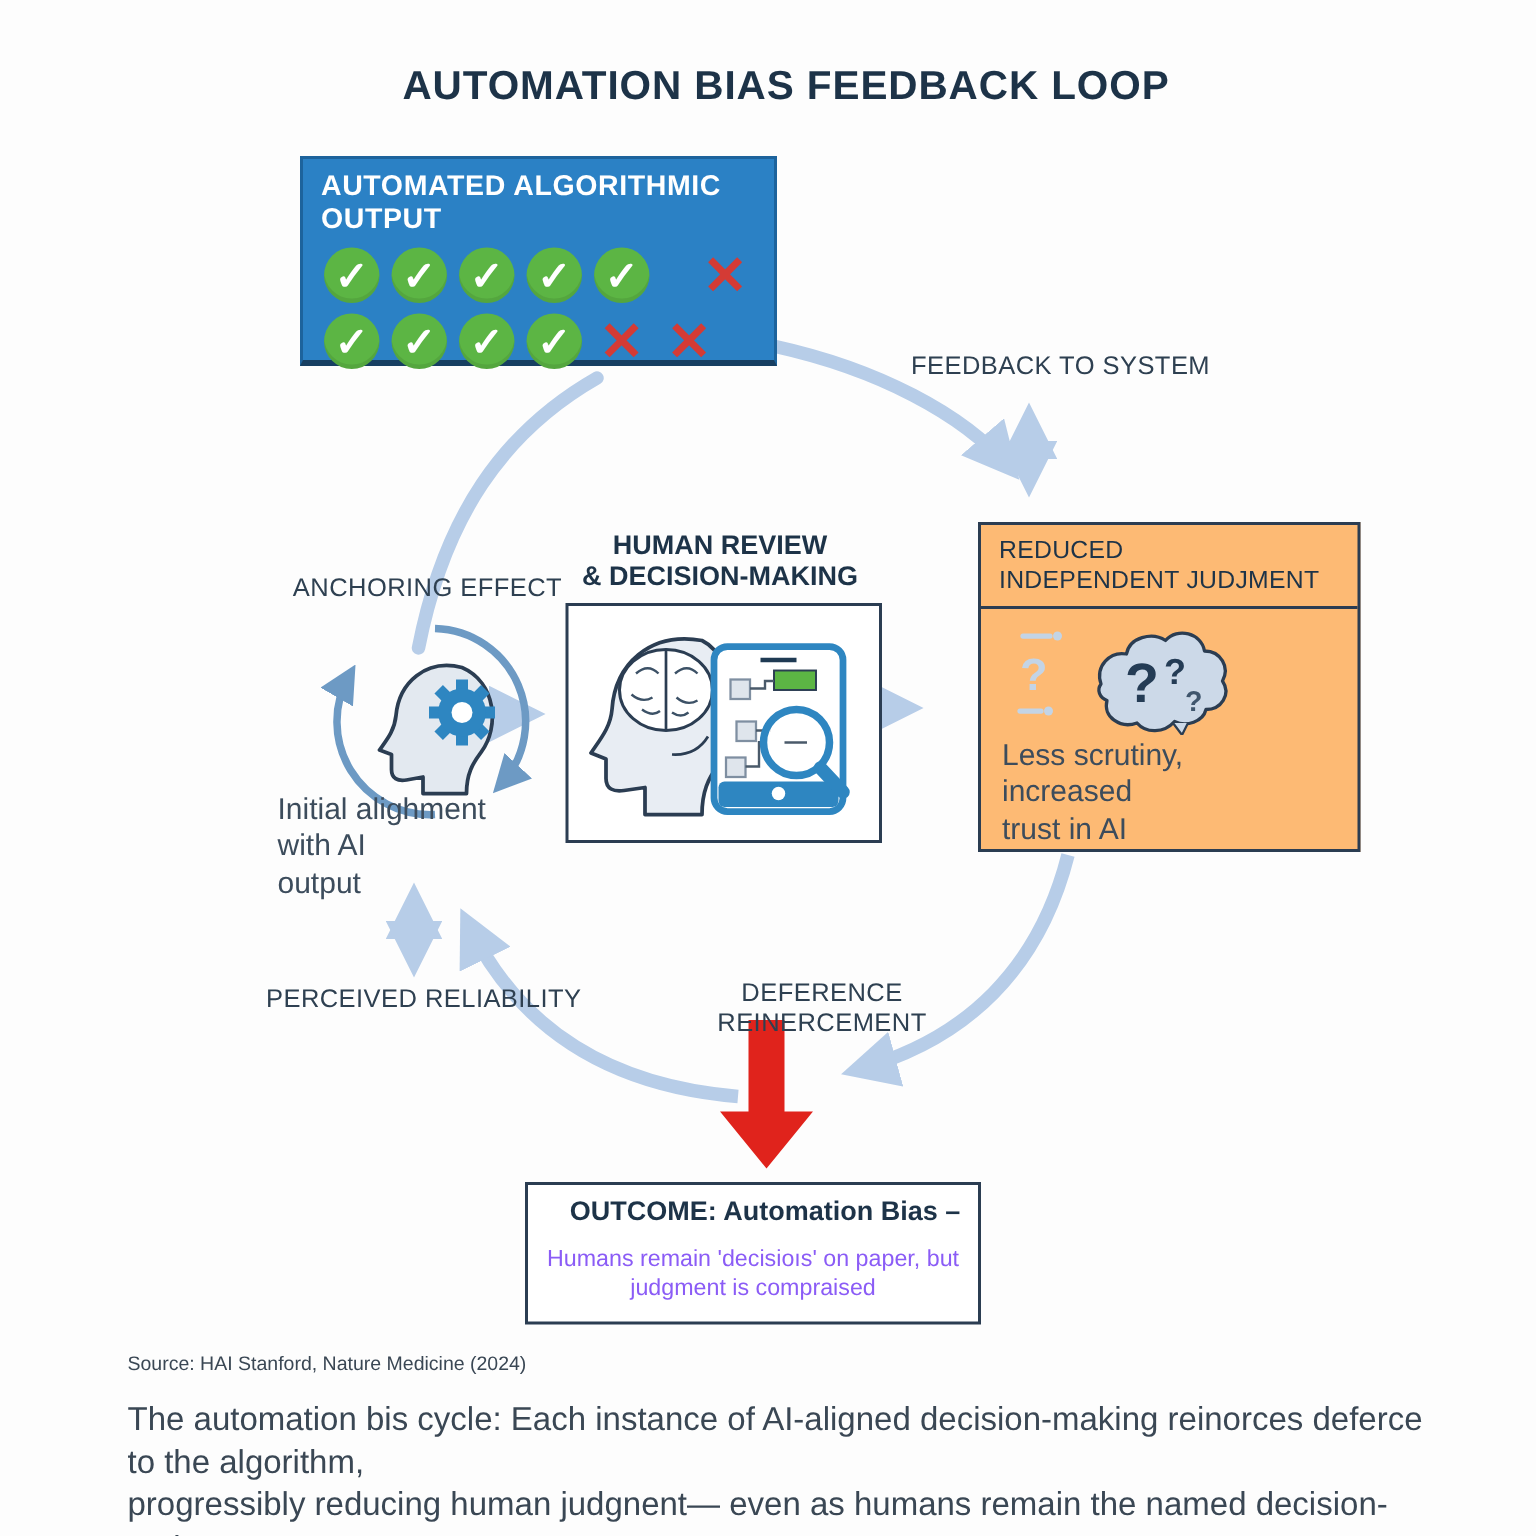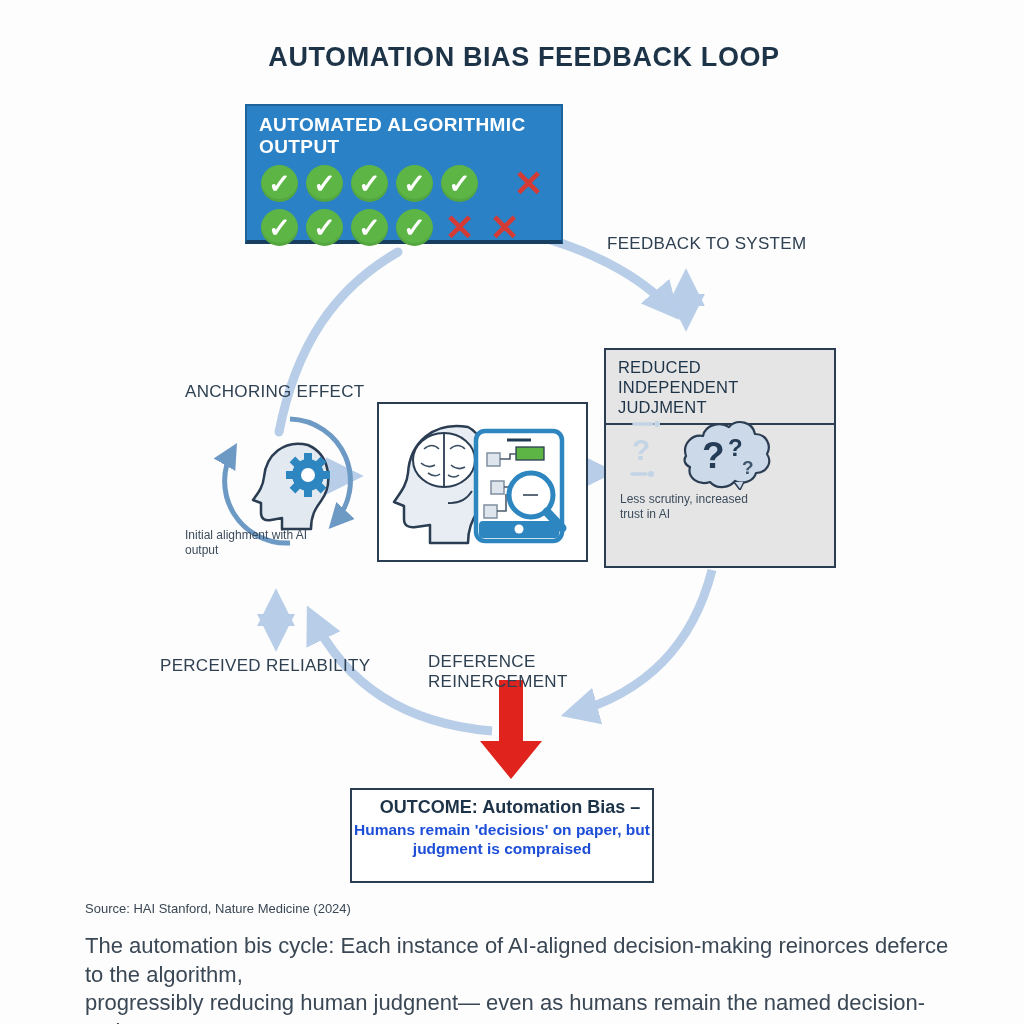--- a/index.html
+++ b/index.html
@@ -3,65 +3,65 @@
 <meta charset="utf-8">
 <style>
   html,body{margin:0;padding:0;background:#ffffff;}
   #canvas{
     position:relative;width:1024px;height:1024px;margin:0 auto;
     background:#fdfdfd;overflow:hidden;
     font-family:"Liberation Sans", sans-serif;color:#22384c;
     border-bottom:2px solid #e9e9e9;
   }
   .abs{position:absolute;}
-  .ctr{text-align:left;}
+  .ctr{text-align:center;}
 
   
   .main-title{left:12px;top:42px;width:1024px;text-align:center;
     font-size:27px;font-weight:bold;letter-spacing:.6px;color:#1d3348;}
 
   
   .algo-box{left:200px;top:104px;width:318px;height:140px;
     background:#2b81c5;border:2px solid #1d639c;border-bottom:4px solid #173f62;
-    box-sizing:border-box;margin-left:45px;}
+    box-sizing:border-box;}
   .algo-title{margin:8px 0 0 12px;font-size:19px;font-weight:bold;color:#ffffff;letter-spacing:.4px;}
   .marks-row{display:flex;align-items:center;gap:8px;margin:7px 14px 0 14px;}
   .mark{width:37px;height:37px;border-radius:50%;display:flex;align-items:center;justify-content:center;
     font-weight:bold;flex:0 0 auto;}
   .mark-check{background:#5cb544;color:#ffffff;font-size:27px;box-shadow:inset 0 -3px 0 rgba(0,0,0,.08);}
   .mark-x{background:transparent;color:#d43b35;font-size:36px;border-radius:0;}
   .mark-gap{flex:1 1 auto;}
 
   
   .loop-label{font-size:17px;color:#2e4051;letter-spacing:.3px;}
   .lbl-feedback{left:607px;top:234px;width:200px;}
   .lbl-anchoring{left:185px;top:382px;width:200px;}
   .lbl-perceived{left:160px;top:656px;width:245px;}
   .lbl-deference{left:428px;top:652px;width:240px;}
 
-  .small-note{font-size:12px;color:#3c4c5c;line-height:1.22;}
+  .small-note{font-size:20px;color:#3c4c5c;line-height:1.22;}
   .anchoring-note{left:185px;top:528px;width:170px;}
 
   
   .human-title{left:368px;top:353px;width:224px;font-size:18px;font-weight:bold;color:#1d3348;line-height:1.18;}
   .human-box{left:377px;top:402px;width:211px;height:160px;background:#ffffff;
     border:2px solid #2b3d52;box-sizing:border-box;display:flex;align-items:center;justify-content:center;}
 
   
-  .reduced-box{left:604px;top:348px;width:232px;height:220px;background:#e5e5e5;
+  .reduced-box{left:652px;top:348px;width:255px;height:220px;background:#fdba74;
     border:2px solid #2b3d52;box-sizing:border-box;}
   .reduced-title{padding:8px 10px 6px 12px;font-size:16.5px;color:#1d3348;line-height:1.2;
     border-bottom:2px solid #2b3d52;letter-spacing:.2px;}
   .reduced-note{position:absolute;left:14px;top:142px;width:180px;}
 
   
   .outcome-box{left:350px;top:788px;width:304px;height:95px;background:#ffffff;
     border:2px solid #2b3d52;box-sizing:border-box;text-align:center;padding-top:7px;}
   .outcome-heading{font-size:18px;font-weight:bold;color:#1d3348;padding-left:16px;}
-  .outcome-body{font-size:15.5px;color:#1d4ed8;line-height:1.25;margin-top:2px;font-weight:bold;}
+  .outcome-body{font-size:15.5px;color:#8b5cf6;line-height:1.25;margin-top:12px;}
 
   
   .source-line{left:85px;top:901px;width:860px;font-size:13px;color:#3a4754;}
   .caption{left:85px;top:932px;width:880px;font-size:22px;color:#3a4754;line-height:1.3;}
 
   svg{display:block;}
 </style>
 </head>
 <body>
 
@@ -142,20 +142,24 @@
       <circle r="16" fill="#2e86c1"></circle>
       <circle r="7" fill="#ffffff"></circle>
     </g>
   </svg>
 
   <div class="abs small-note anchoring-note">
     <div>Initial alighment with AI</div>
     <div>output</div>
   </div>
 
+  <div class="abs ctr human-title">
+    <div>HUMAN REVIEW</div>
+    <div>&amp; DECISION-MAKING</div>
+  </div>
   <div class="abs human-box">
     <svg width="190" height="135" viewBox="0 0 190 135">
 
       <path d="M 80 12 C 45 6 22 28 20 58 C 19 70 12 78 6 87 L 16 91 L 16 104 C 16 111 21 113 28 112 L 42 110 L 42 128 L 80 128 C 80 113 84 104 91 95 C 106 75 104 24 80 12 Z" fill="#e8edf3" stroke="#2b3d52" stroke-width="2.5" stroke-linejoin="round"></path>
 
       <ellipse cx="56" cy="45" rx="31" ry="27" fill="#ffffff" stroke="#2b3d52" stroke-width="2"></ellipse>
       <path d="M 56 19 L 56 71" stroke="#2b3d52" stroke-width="1.8" fill="none"></path>
       <path d="M 36 34 q 8 -7 15 0 M 62 34 q 8 -7 15 0 M 33 48 q 7 6 14 2 M 63 50 q 7 6 14 2 M 40 58 q 7 5 12 1 M 60 60 q 6 4 11 0" stroke="#3c5166" stroke-width="1.6" fill="none"></path>
       <path d="M 84 76 q -8 13 -24 12" stroke="#2b3d52" stroke-width="1.8" fill="none"></path>
 

